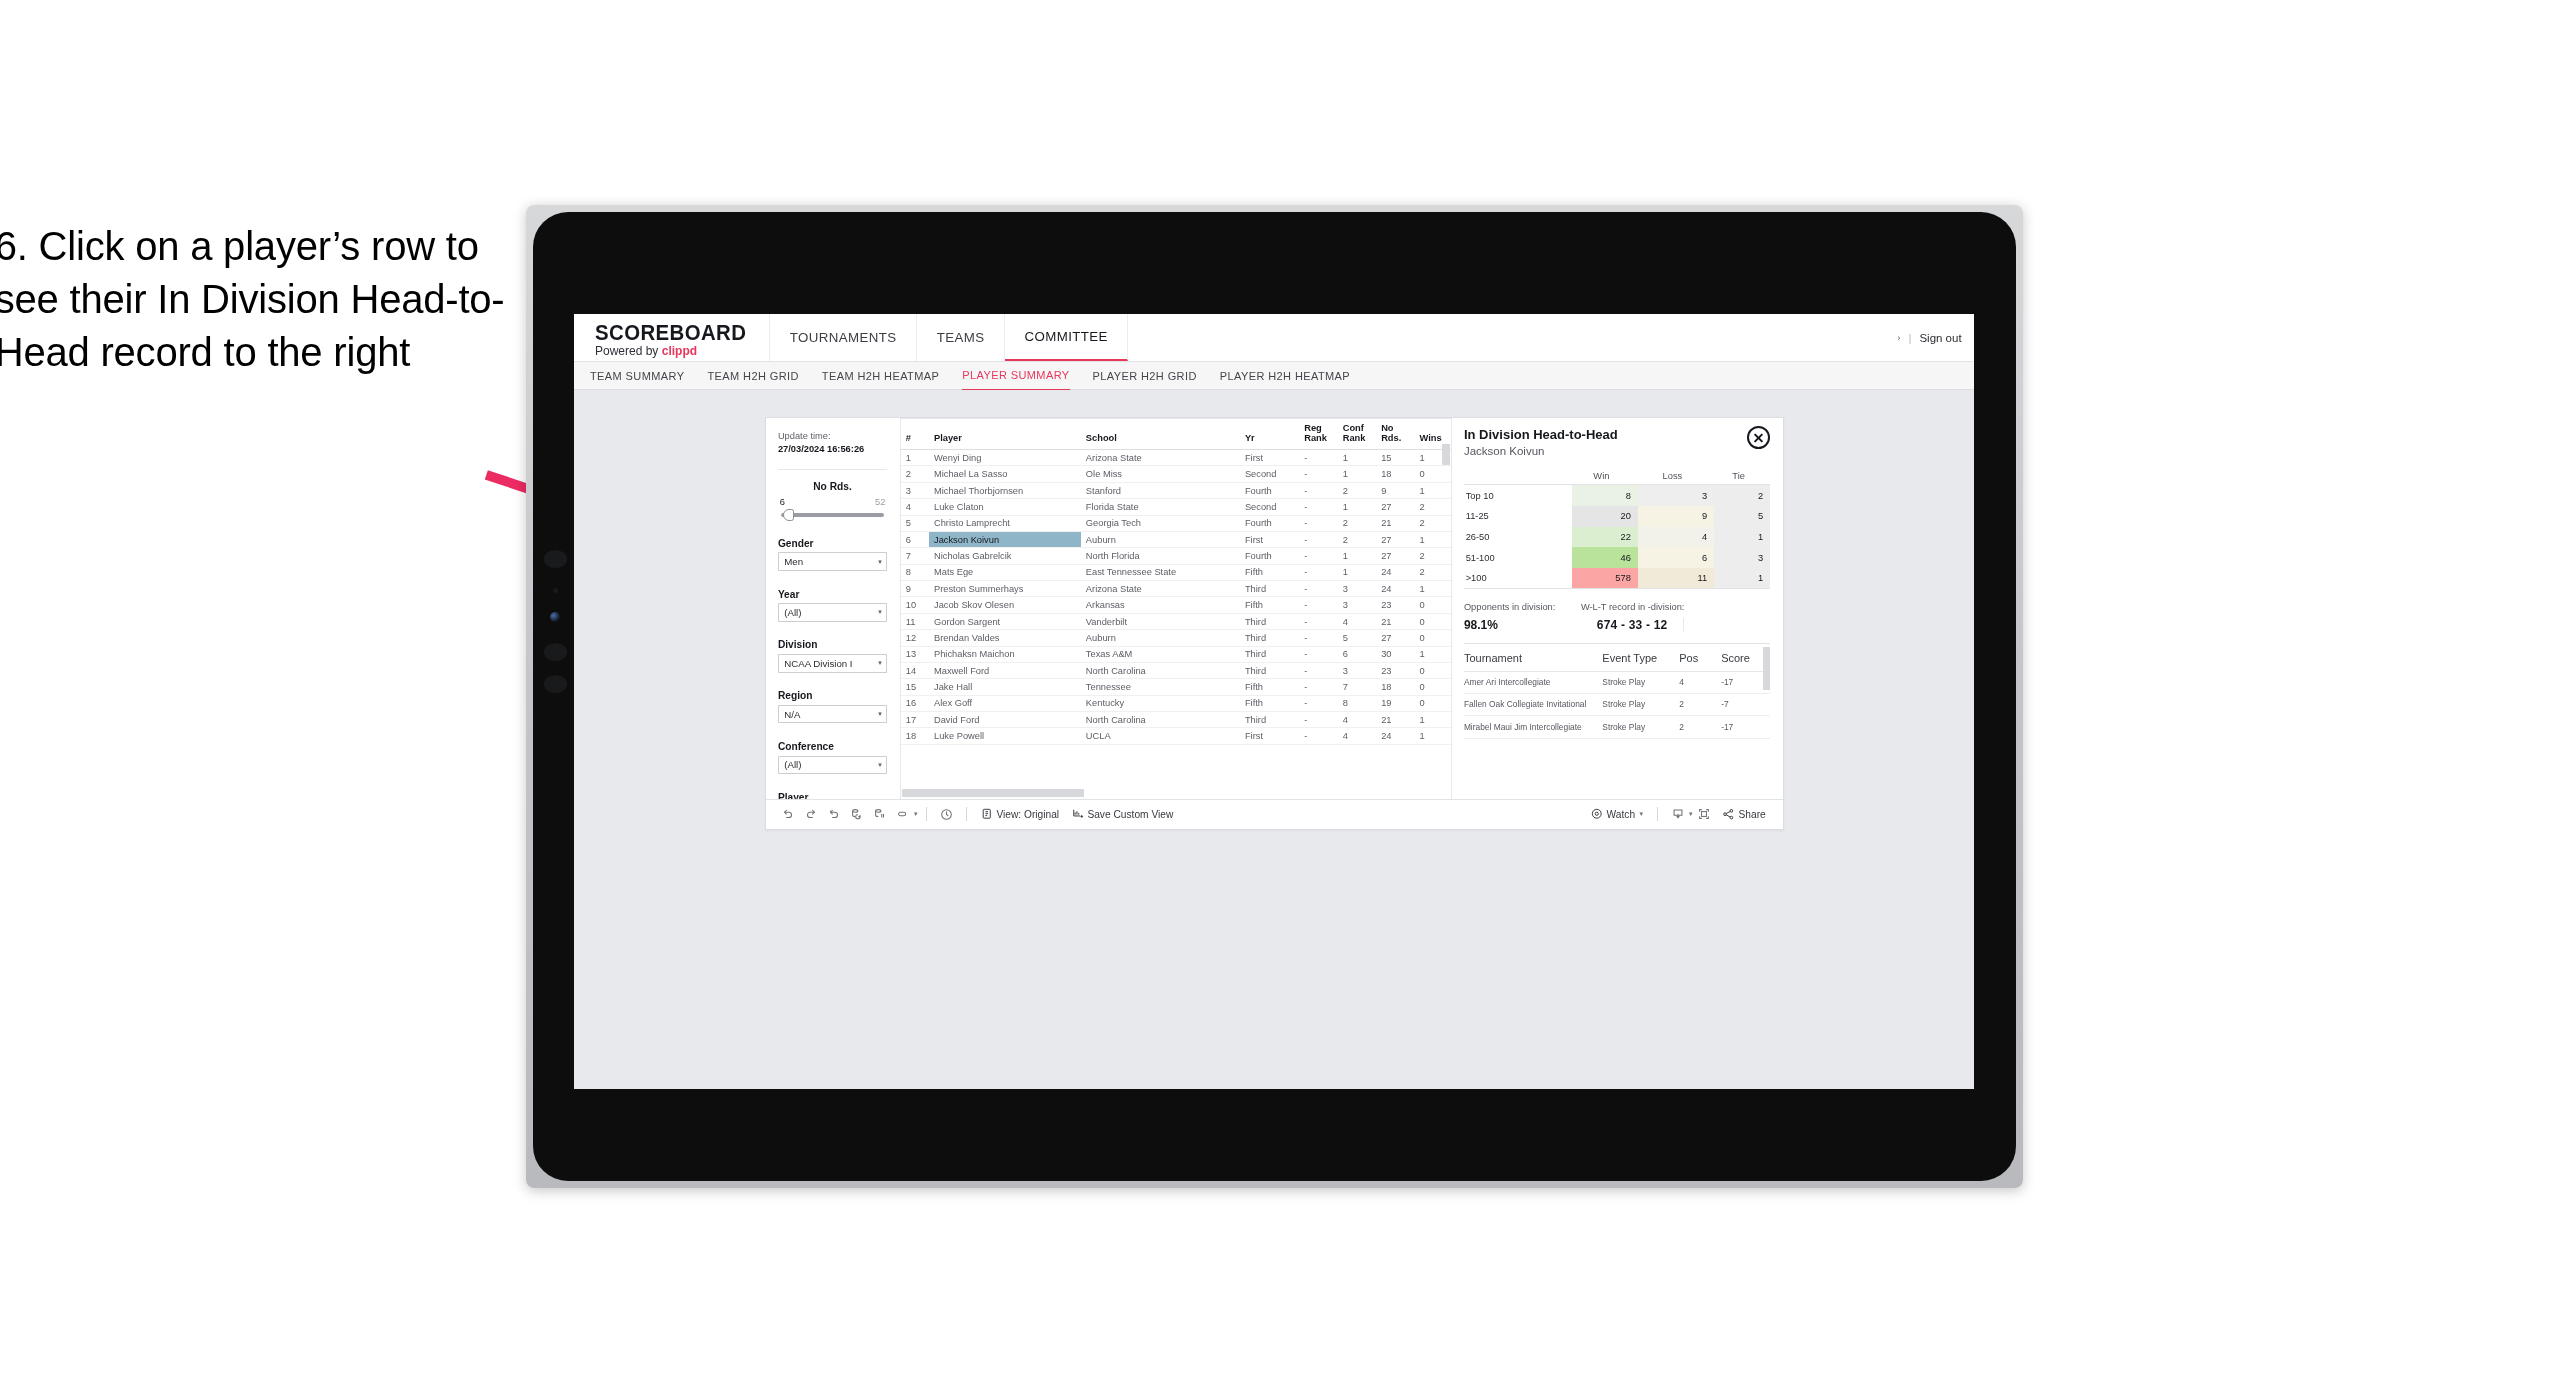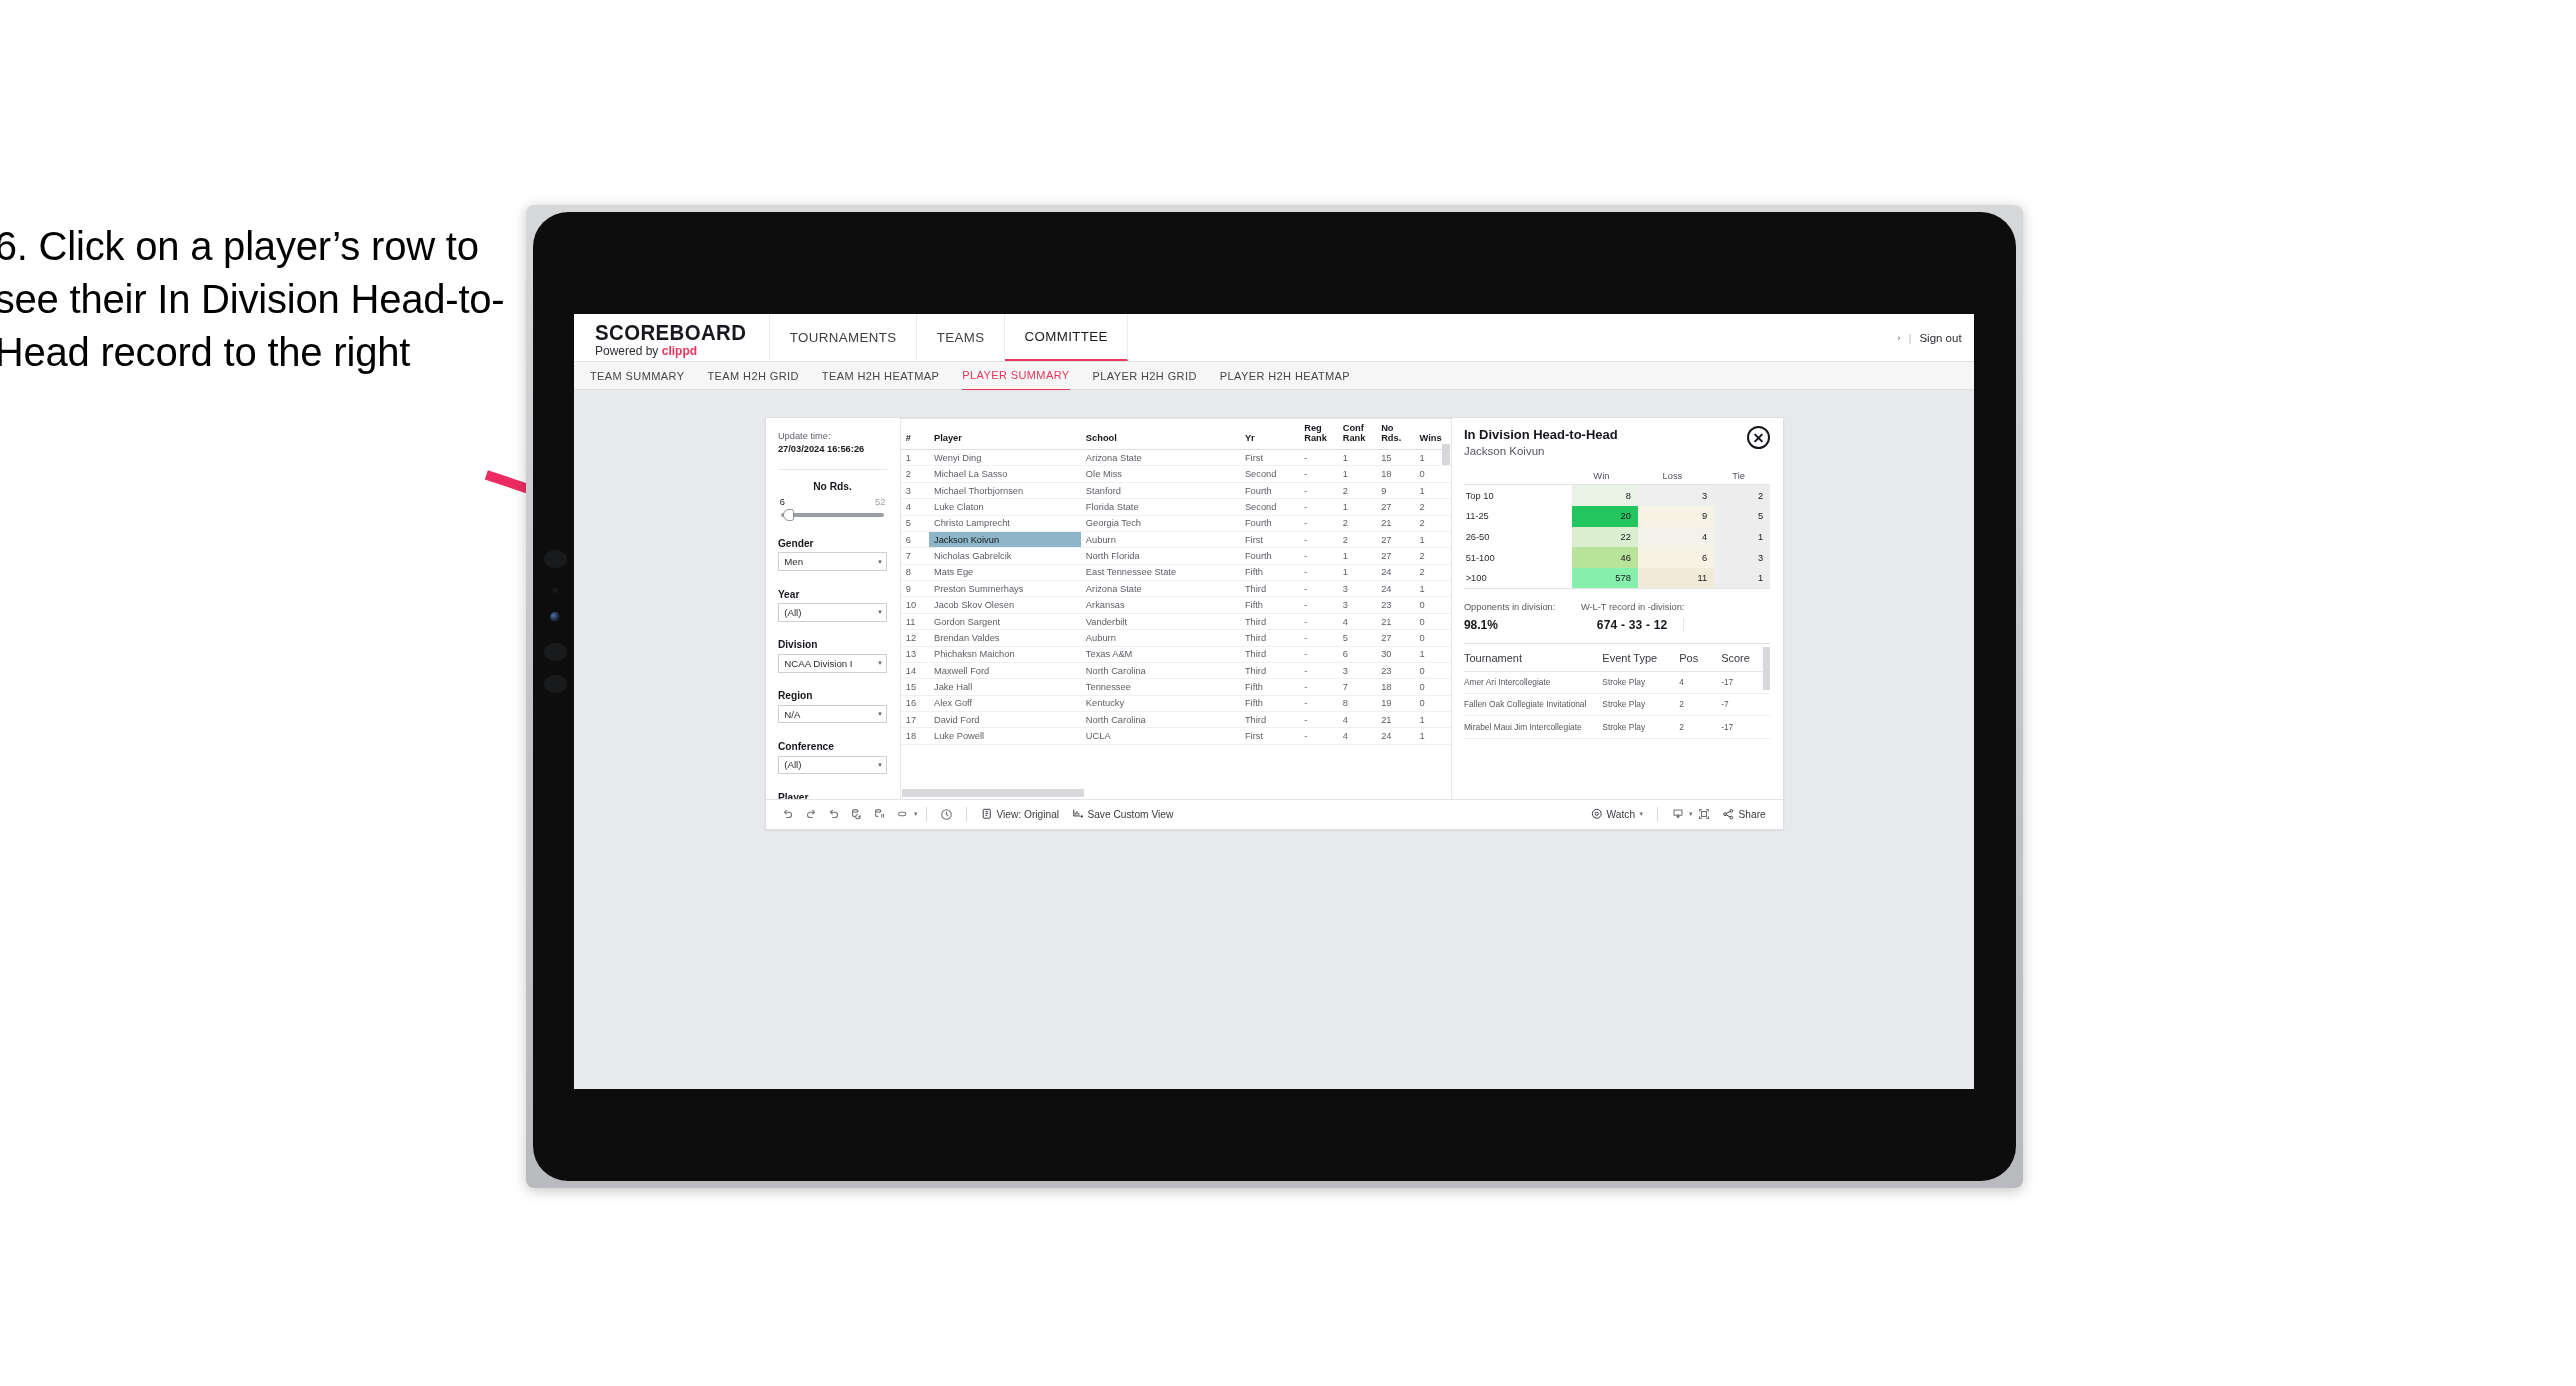--- a/index.html
+++ b/index.html
@@ -524,39 +524,39 @@
                   </thead>
                   <tbody id="h2h-body">
                       <tr>
                         <td class="rl">Top 10</td>
                         <td style="background: rgb(234, 242, 230);">8</td>
                         <td style="background: rgb(238, 238, 238);">3</td>
                         <td style="background: rgb(237, 237, 237);">2</td>
                       </tr>
                       <tr>
                         <td class="rl">11-25</td>
-                        <td style="background: #22c55e; margin-top: 16px;">20</td>
+                        <td style="background: #e5e5e5; margin-top: 16px;">20</td>
                         <td style="background: rgb(246, 242, 228);">9</td>
                         <td style="background: rgb(237, 237, 237);">5</td>
                       </tr>
                       <tr>
                         <td class="rl">26-50</td>
                         <td style="background: rgb(220, 238, 208);">22</td>
                         <td style="background: rgb(242, 241, 234);">4</td>
                         <td style="background: rgb(237, 237, 237);">1</td>
                       </tr>
                       <tr>
                         <td class="rl">51-100</td>
                         <td style="background: rgb(185, 226, 154);">46</td>
                         <td style="background: rgb(246, 242, 228);">6</td>
                         <td style="background: rgb(237, 237, 237);">3</td>
                       </tr>
                       <tr>
                         <td class="rl">&gt;100</td>
-                        <td style="background: #86efac;">578</td>
+                        <td style="background: #fca5a5;">578</td>
                         <td style="background: rgb(242, 234, 217);">11</td>
                         <td style="background: rgb(237, 237, 237);">1</td>
                       </tr>
                     </tbody>
                 </table>
 
                 <div class="d-stats">
                   <div class="blk a">
                     <div class="ds-label">Opponents in division:</div>
                     <div class="ds-val">98.1%</div>

